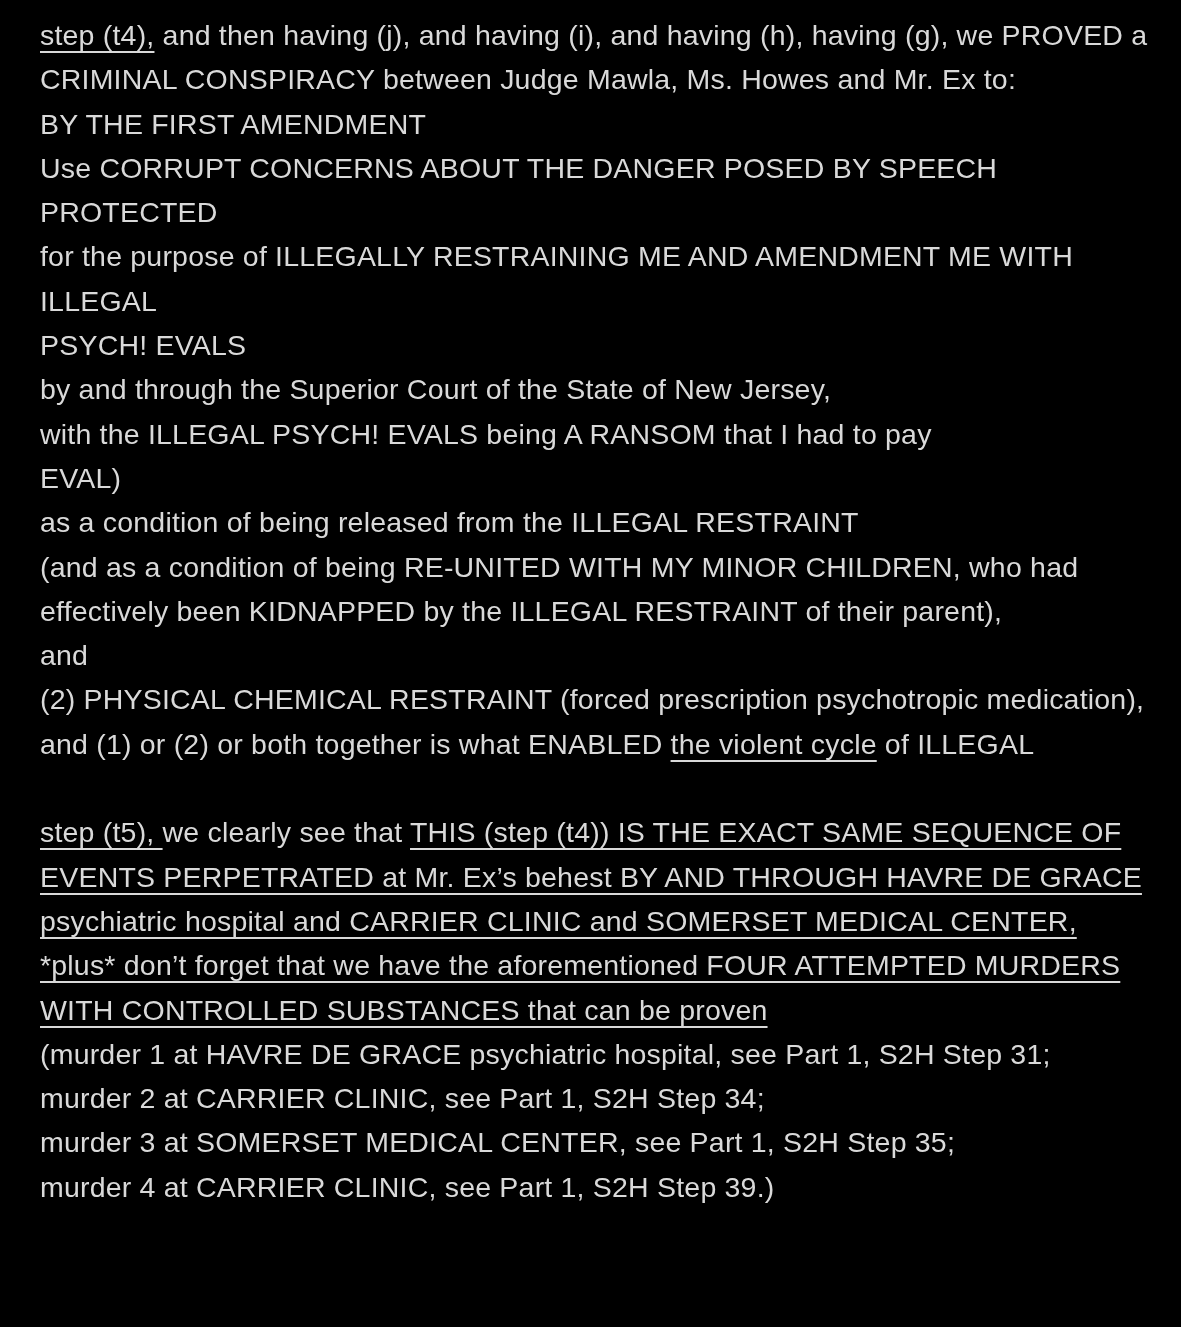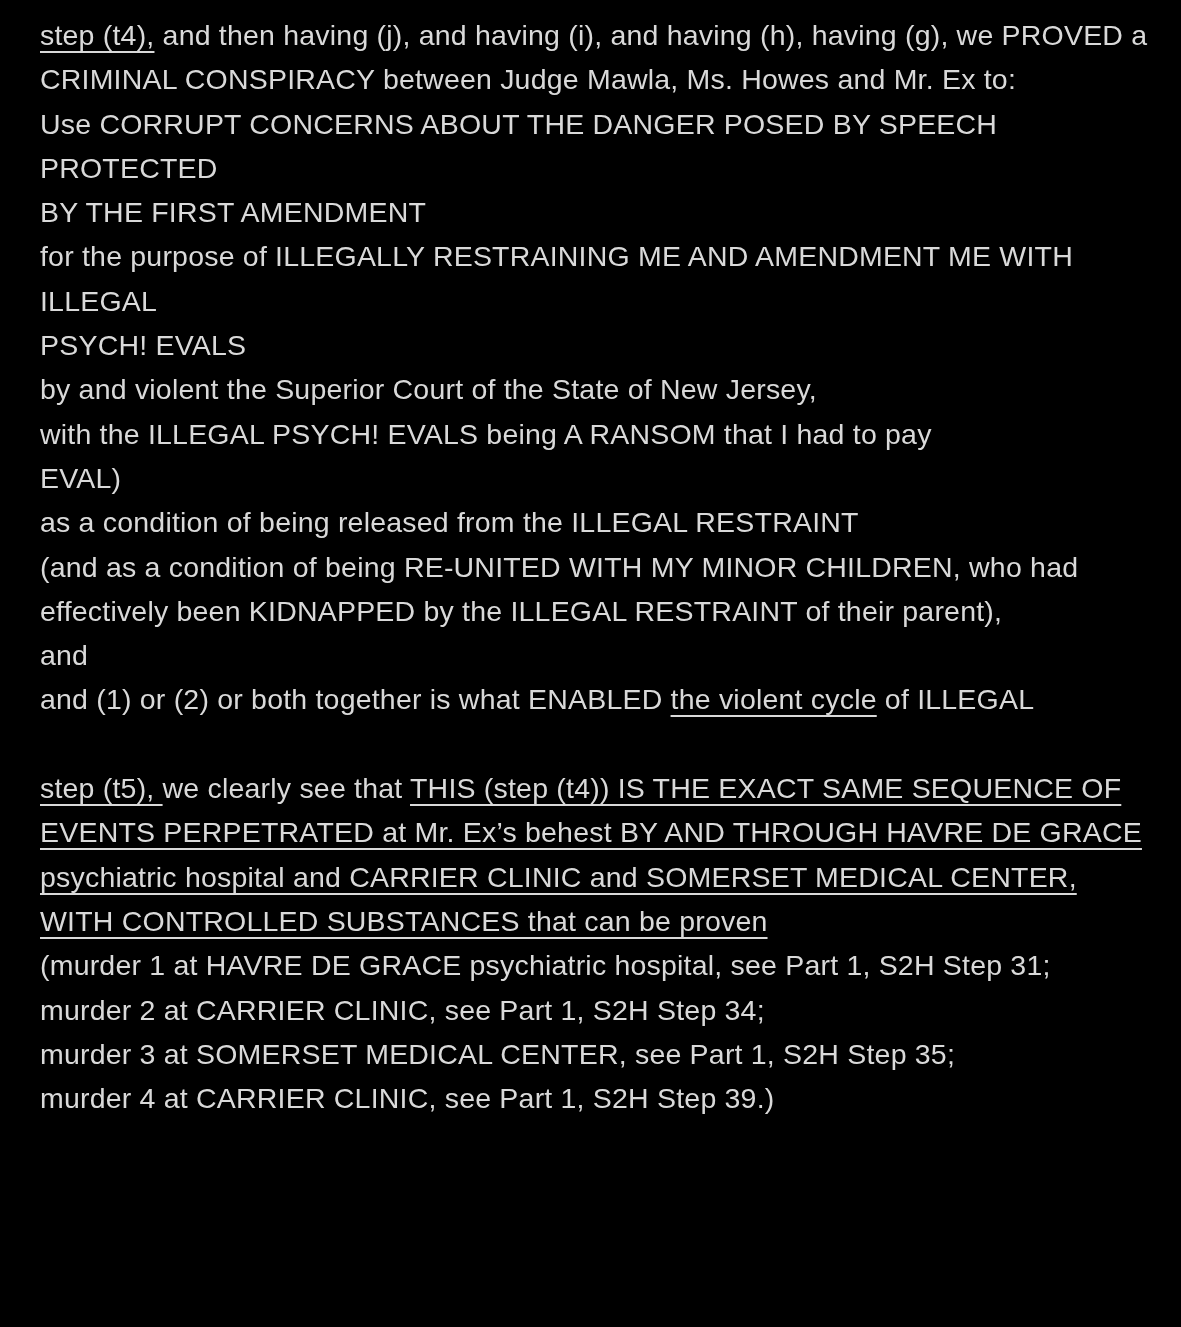--- a/index.html
+++ b/index.html
@@ -33,35 +33,37 @@
     text-underline-offset: 6px;
   }
 </style>
 </head>
 <body>
 
 <main class="doc">
   <div id="doc-lines">
       <div class="line"><span class="seg u">step (t4),</span><span class="seg"> and then having (j), and having (i), and having (h), having (g), we PROVED a</span></div>
       <div class="line"><span class="seg">CRIMINAL CONSPIRACY between Judge Mawla, Ms. Howes and Mr. Ex to:</span></div>
+      <div class="line"><span class="seg">BY THE FIRST AMENDMENT</span></div>
       <div class="line"><span class="seg">Use CORRUPT CONCERNS ABOUT THE DANGER POSED BY SPEECH PROTECTED</span></div>
-      <div class="line"><span class="seg">BY THE FIRST AMENDMENT</span></div>
       <div class="line"><span class="seg">for the purpose of ILLEGALLY RESTRAINING ME AND AMENDMENT ME WITH ILLEGAL</span></div>
       <div class="line"><span class="seg">PSYCH! EVALS</span></div>
-      <div class="line"><span class="seg">by and violent the Superior Court of the State of New Jersey,</span></div>
+      <div class="line"><span class="seg">by and through the Superior Court of the State of New Jersey,</span></div>
       <div class="line"><span class="seg">with the ILLEGAL PSYCH! EVALS being A RANSOM that I had to pay</span></div>
       <div class="line"><span class="seg">EVAL)</span></div>
       <div class="line"><span class="seg">as a condition of being released from the ILLEGAL RESTRAINT</span></div>
       <div class="line"><span class="seg">(and as a condition of being RE-UNITED WITH MY MINOR CHILDREN, who had</span></div>
       <div class="line"><span class="seg">effectively been KIDNAPPED by the ILLEGAL RESTRAINT of their parent),</span></div>
       <div class="line"><span class="seg">and</span></div>
+      <div class="line"><span class="seg">(2) PHYSICAL CHEMICAL RESTRAINT (forced prescription psychotropic medication),</span></div>
       <div class="line"><span class="seg">and (1) or (2) or both together is what ENABLED </span><span class="seg u">the violent cycle</span><span class="seg"> of ILLEGAL</span></div>
       <div class="line">&nbsp;</div>
       <div class="line"><span class="seg u">step (t5), </span><span class="seg">we clearly see that </span><span class="seg u">THIS (step (t4)) IS THE EXACT SAME SEQUENCE OF</span></div>
       <div class="line"><span class="seg u">EVENTS PERPETRATED at Mr. Ex’s behest BY AND THROUGH HAVRE DE GRACE</span></div>
       <div class="line"><span class="seg u">psychiatric hospital and CARRIER CLINIC and SOMERSET MEDICAL CENTER,</span></div>
+      <div class="line"><span class="seg u">*plus* don’t forget that we have the aforementioned FOUR ATTEMPTED MURDERS</span></div>
       <div class="line"><span class="seg u">WITH CONTROLLED SUBSTANCES that can be proven</span></div>
       <div class="line"><span class="seg">(murder 1 at HAVRE DE GRACE psychiatric hospital, see Part 1, S2H Step 31;</span></div>
       <div class="line"><span class="seg">murder 2 at CARRIER CLINIC, see Part 1, S2H Step 34;</span></div>
       <div class="line"><span class="seg">murder 3 at SOMERSET MEDICAL CENTER, see Part 1, S2H Step 35;</span></div>
       <div class="line"><span class="seg">murder 4 at CARRIER CLINIC, see Part 1, S2H Step 39.)</span></div>
     </div>
 </main>
 
 </body></html>

